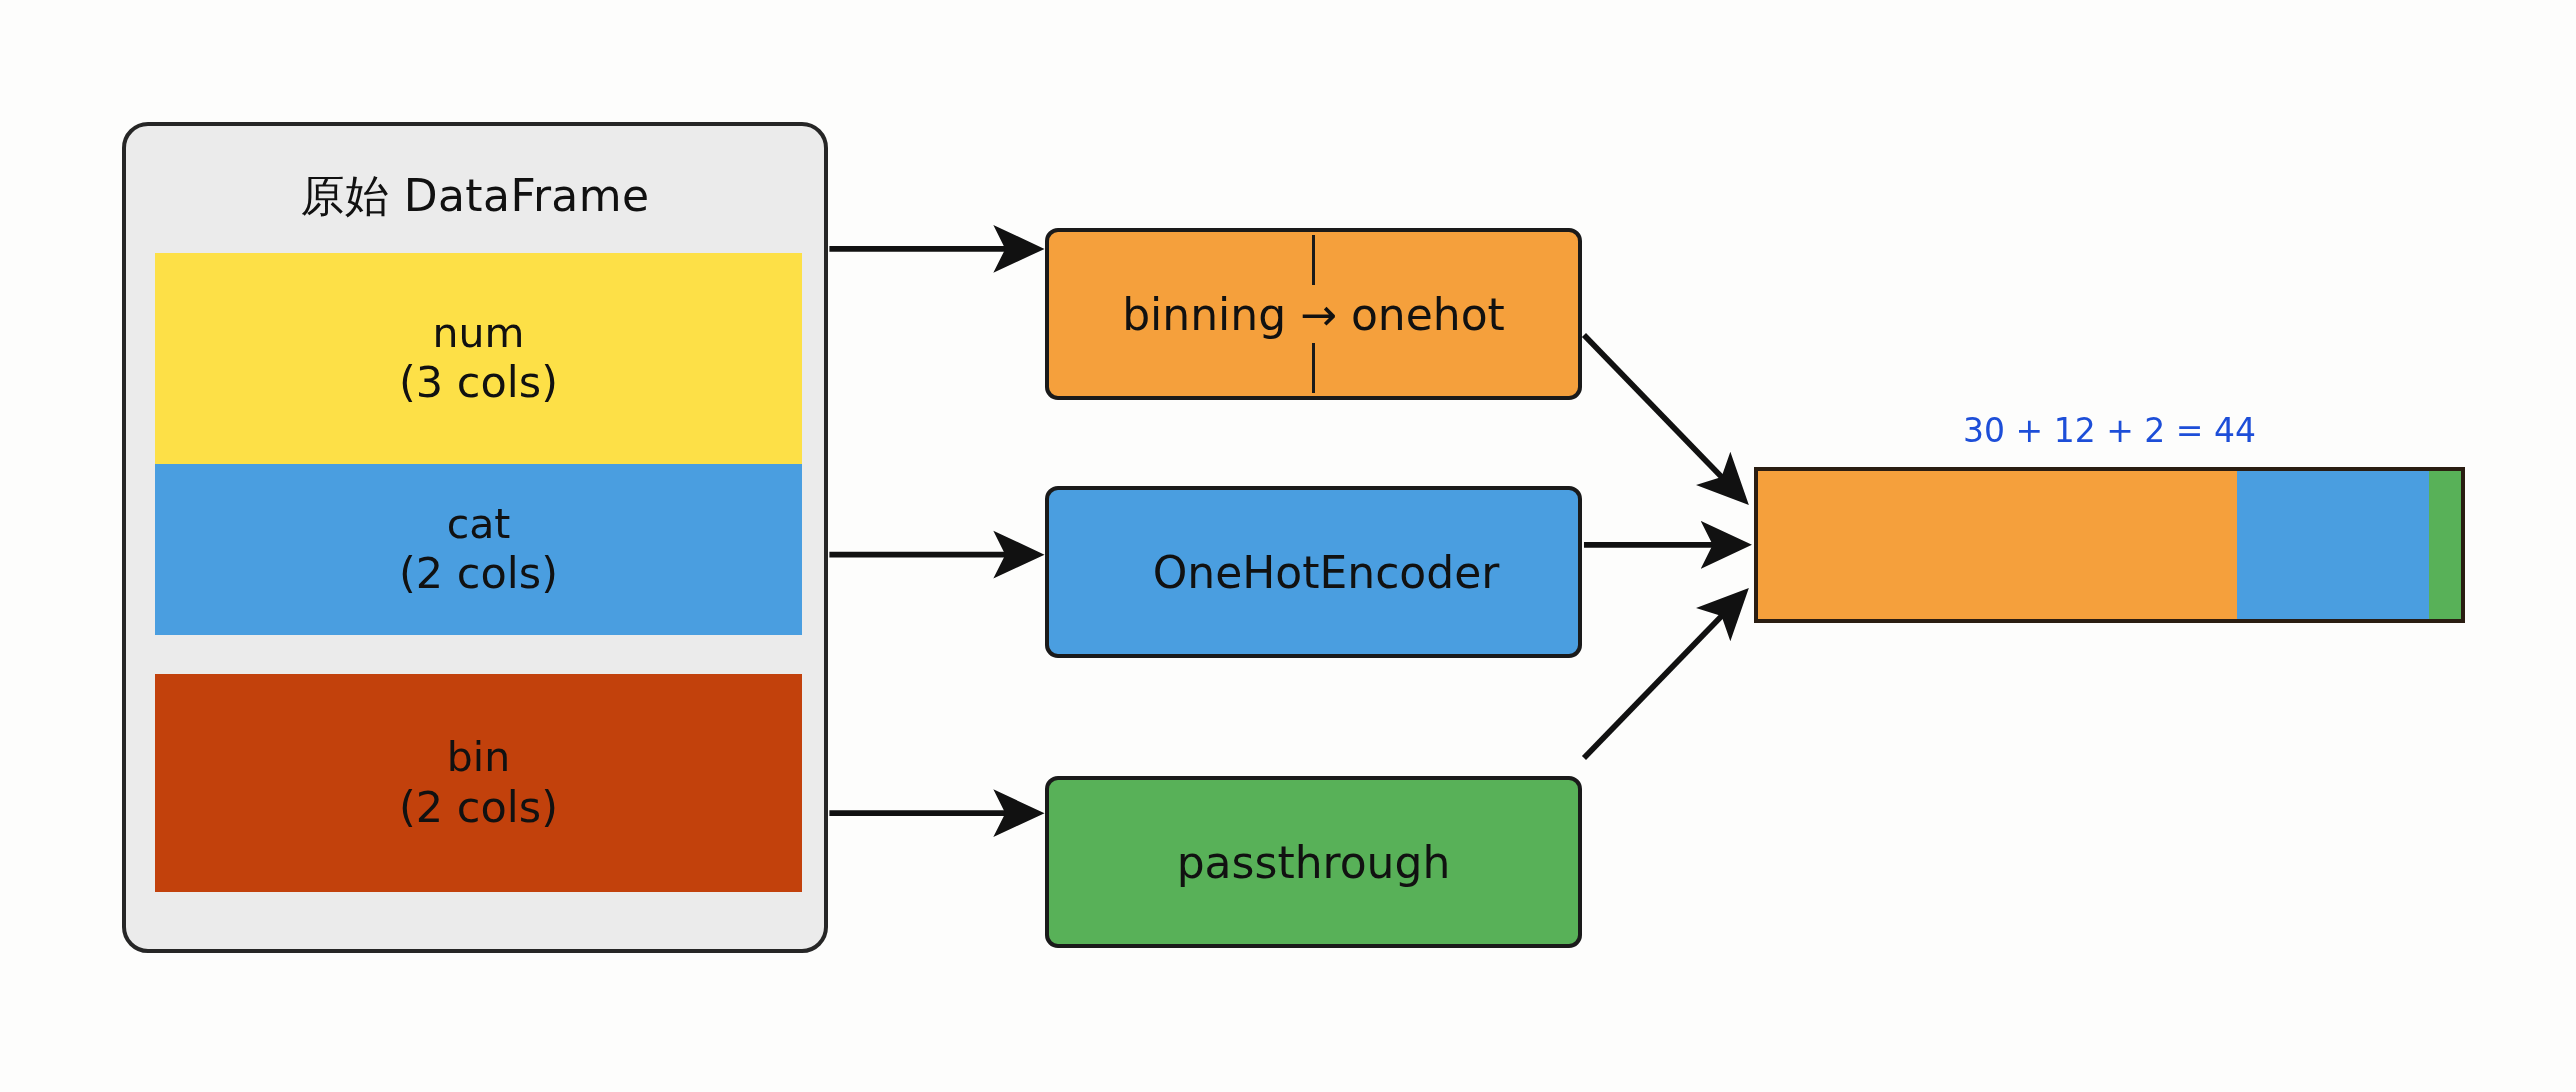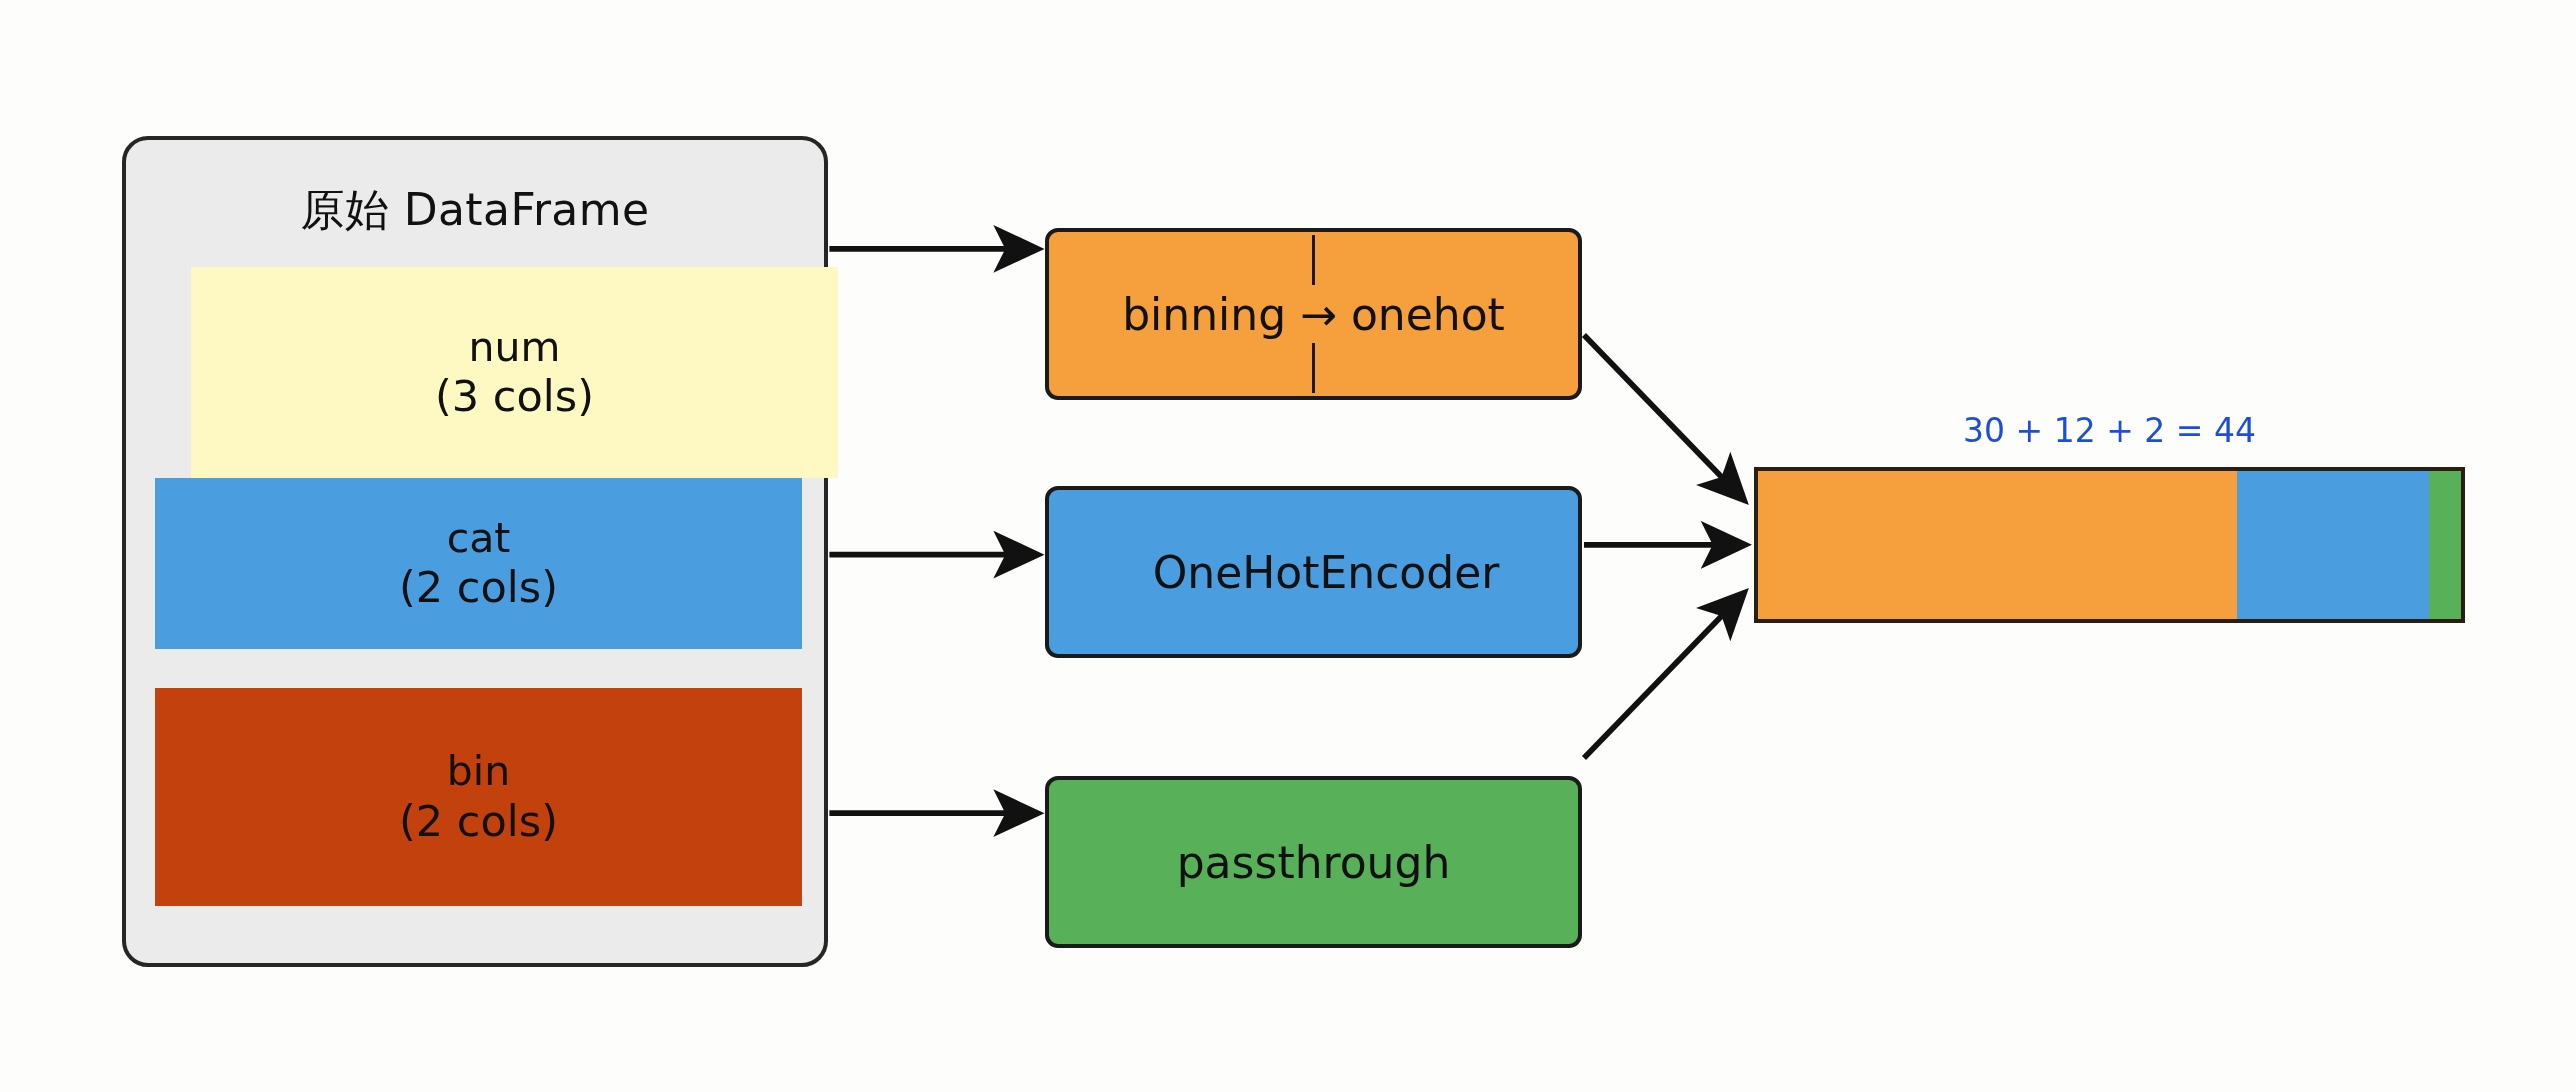--- a/index.html
+++ b/index.html
@@ -22,21 +22,21 @@
     left: 0;
     top: 0;
     width: 2576px;
     height: 1093px;
   }
 
   
   .df-card {
     position: absolute;
     left: 122px;
-    top: 136px;
+    top: 122px;
     width: 706px;
     height: 831px;
     background: #ebebeb;
     border: 4.9px solid #262626;
     border-radius: 26px;
     box-sizing: border-box;
   }
   .df-title {
     position: absolute;
     left: 0;
@@ -110,21 +110,21 @@
   }
 </style>
 </head>
 <body>
 
 <div id="canvas">
 
   <div class="df-card">
     <div class="df-title">原始 DataFrame</div>
 
-    <div class="df-band" id="band-0" style="top: 127px; height: 211px; background: #fef9c3; margin-left: 36px;">
+    <div class="df-band" id="band-0" style="top: 127px; height: 211px; background: #fde047;">
       <span class="band-name">num</span>
       <span class="band-sub">(3 cols)</span>
     </div>
 
     <div class="df-band" id="band-1" style="top: 338px; height: 171px; background: rgb(74, 158, 224);">
       <span class="band-name">cat</span>
       <span class="band-sub">(2 cols)</span>
     </div>
 
     <div class="df-band" id="band-2" style="top: 548px; height: 218px; background: #c2410c;">

